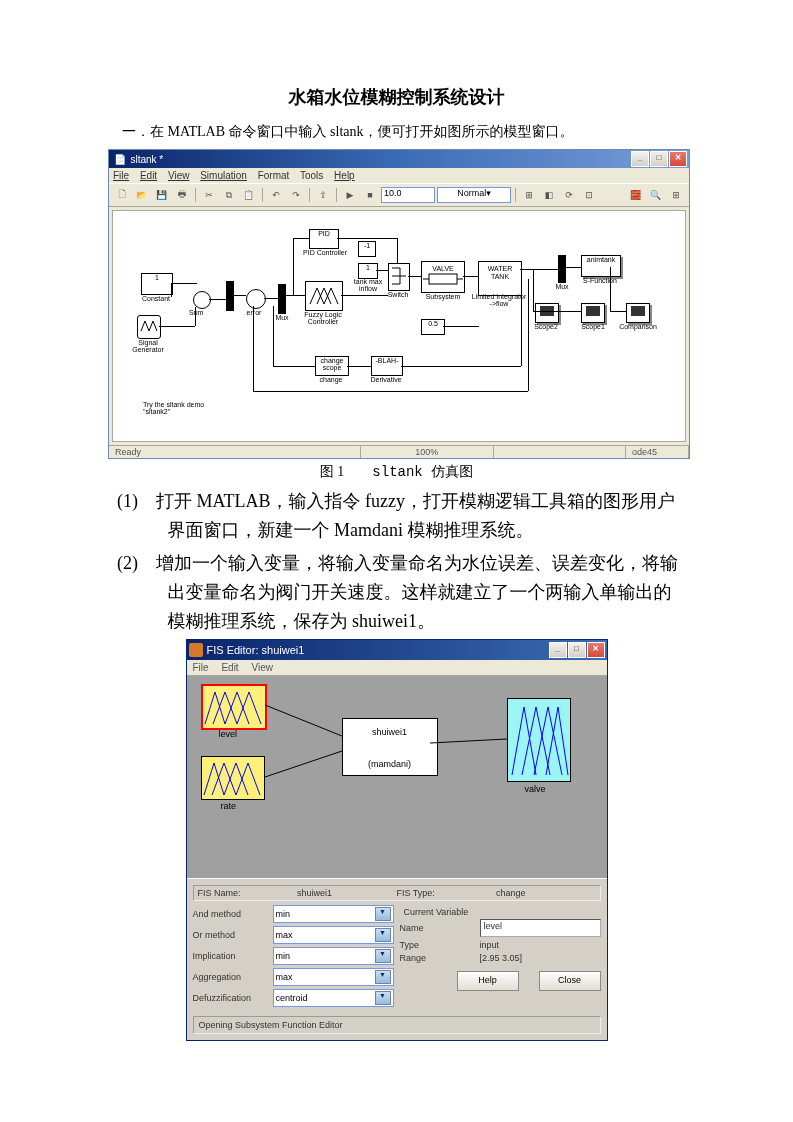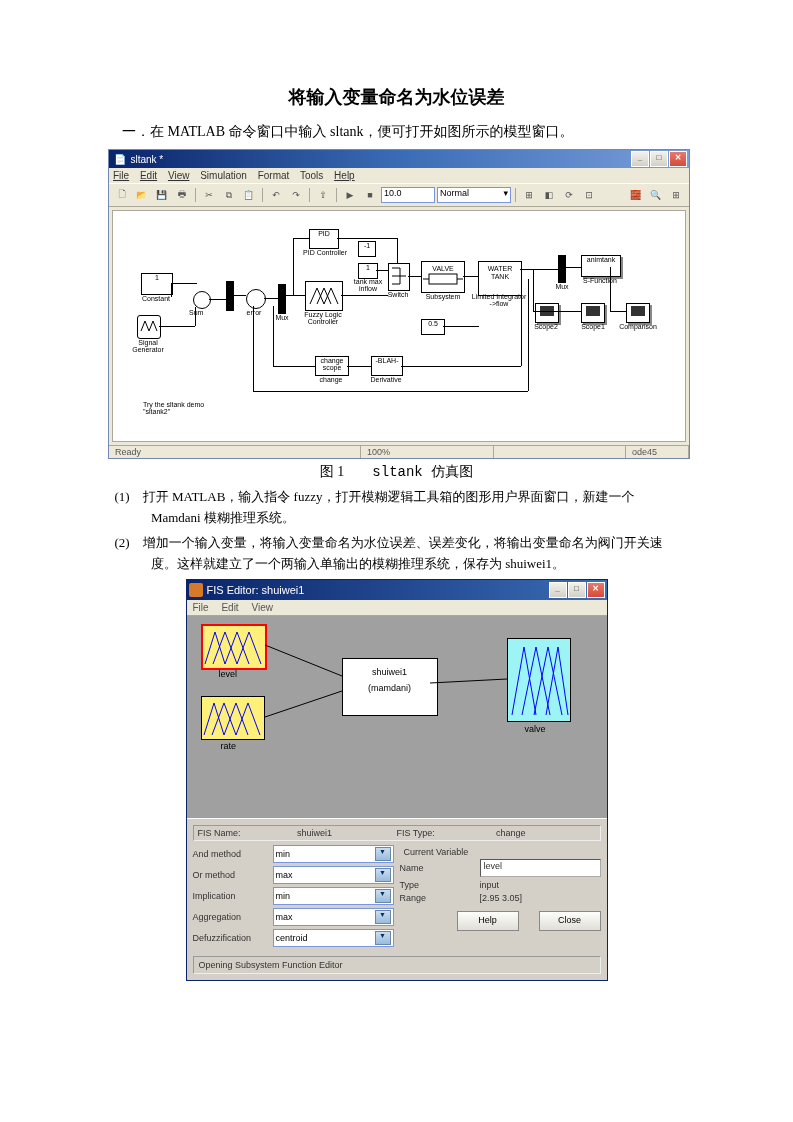--- a/index.html
+++ b/index.html
@@ -1,21 +1,21 @@
 <!DOCTYPE html>
 <html><head>
 <meta charset="utf-8">
 <style>
 body{margin:0;background:#fff;font-family:"SimSun","宋体",serif;font-size:14px;color:#000;width:793px}
 .page{padding:85px 108px 20px 108px}
 .title{font-family:"SimHei","黑体",sans-serif;text-align:center;font-size:18px;margin-bottom:12px;font-weight:bold}
 .section1{font-family:"SimSun",serif;font-size:14px;line-height:1.6;margin-bottom:6px;text-indent:1em}
 .caption{text-align:center;font-size:14px;margin:4px 0 6px 0;font-family:"SimSun",serif}
 .mono{font-family:"Courier New",monospace}
-.li{font-size:13px;line-height:1.6;margin-bottom:4px;padding-left:3.3em;text-indent:-2.8em}
+.li{font-size:18px;line-height:1.6;margin-bottom:4px;padding-left:3.3em;text-indent:-2.8em}
 
 
 .simulink-win{width:580px;border:1px solid #7288b0;background:#ece9d8;margin:0 auto;font-family:Tahoma,sans-serif;font-size:10px}
 .titlebar1{height:18px;background:linear-gradient(90deg,#0a246a 0%,#3a6cb5 50%,#7a9eda 100%);display:flex;align-items:center;justify-content:space-between;padding:0 2px;color:#fff}
 .wincontrols{display:flex;gap:1px}
 .winbtn{width:16px;height:14px;background:linear-gradient(#f2f2ea,#d4d0c8);border:1px solid #fff;font-size:8px;text-align:center;line-height:12px;color:#333;font-weight:bold}
 .winbtn.close{background:linear-gradient(#e87a6a,#d64a3a);color:#fff}
 .menubar1{background:#ece9d8;padding:2px 4px;font-size:10px;color:#333}
 .menubar1 span{margin-right:8px}
 .toolbar1{background:#ece9d8;padding:2px 4px;border-top:1px solid #fff;border-bottom:1px solid #aca899;display:flex;align-items:center;gap:2px;font-size:9px}
@@ -57,40 +57,40 @@
 .selbox{flex:1;border:1px solid #7a96df;background:#fff;height:16px;display:flex;align-items:center;justify-content:space-between;padding:0 2px}
 .selbox .arr{width:14px;height:12px;background:linear-gradient(#cde,#9bd);border:1px solid #68a;font-size:7px;text-align:center;color:#036}
 .valbox{flex:1;background:#fff;border:1px inset #aaa;padding:1px 3px;color:#333;height:14px}
 .fisbtn{width:60px;height:18px;border:1px solid #888;background:linear-gradient(#fdfdfb,#e0ded6);text-align:center;font-size:9px;line-height:16px}
 .statusline{margin-top:6px;border:1px inset #eee;padding:3px 5px;font-size:9px;color:#333}
 </style>
 </head>
 <body>
 
 <div class="page">
-  <div class="title">将输入变量命名为水位误差</div>
+  <div class="title">水箱水位模糊控制系统设计</div>
   <div class="section1">一．在 MATLAB 命令窗口中输入 sltank，便可打开如图所示的模型窗口。</div>
 
   <div class="simulink-win">
     <div class="titlebar1">
       <div style="display:flex;align-items:center;gap:4px;padding-left:3px">
         <span>📄</span>
         <span>sltank *</span>
       </div>
       <div class="wincontrols">
         <div class="winbtn">_</div>
         <div class="winbtn">□</div>
         <div class="winbtn close">✕</div>
       </div>
     </div>
     <div class="menubar1">
       <span style="text-decoration:underline">File</span>
       <span style="text-decoration:underline">Edit</span>
       <span style="text-decoration:underline">View</span>
-      <span style="">Simulation</span>
+      <span style="text-decoration:underline">Simulation</span>
       <span style="">Format</span>
       <span style="">Tools</span>
       <span style="text-decoration:underline">Help</span>
     </div>
     <div class="toolbar1">
       <div class="tbtn">🗋</div>
       <div class="tbtn">📂</div>
       <div class="tbtn">💾</div>
       <div class="tbtn">🖶</div>
       <div class="sep"></div>
@@ -99,21 +99,21 @@
       <div class="tbtn">📋</div>
       <div class="sep"></div>
       <div class="tbtn">↶</div>
       <div class="tbtn">↷</div>
       <div class="sep"></div>
       <div class="tbtn">⇧</div>
       <div class="sep"></div>
       <div class="tbtn">▶</div>
       <div class="tbtn">■</div>
       <div class="tsel" style="width:48px">10.0</div>
-      <div class="tsel" style="width:68px;display:flex;justify-content:space-between">
+      <div class="tsel" style="width:68px;display:flex;justify-content:center">
           <span>Normal</span>
           <span>▾</span>
         </div>
       <div class="sep"></div>
       <div class="tbtn">⊞</div>
       <div class="tbtn">◧</div>
       <div class="tbtn">⟳</div>
       <div class="tbtn">⊡</div>
       <div style="flex:1"></div>
       <div class="tbtn">🧱</div>
@@ -231,21 +231,21 @@
       <div class="wire" style="left:234px;top:155px;width:24px;height:1px"></div>
       <div class="wire" style="left:288px;top:155px;width:120px;height:1px"></div>
       <div class="wire" style="left:408px;top:80px;width:1px;height:75px"></div>
       <div class="wire" style="left:140px;top:95px;width:1px;height:85px"></div>
       <div class="wire" style="left:140px;top:180px;width:275px;height:1px"></div>
       <div class="wire" style="left:415px;top:68px;width:1px;height:112px"></div>
     </div>
 
     <div class="statusbar">
       <div style="flex:2">Ready</div>
-      <div style="flex:1;text-align:left">100%</div>
+      <div style="flex:1;text-align:center">100%</div>
       <div style="flex:1"></div>
       <div style="width:50px">ode45</div>
     </div>
   </div>
 
   <div class="caption">
     <span>图 1</span>　　<span class="mono">sltank 仿真图</span>
   </div>
 
   <div class="li">(1)　打开 MATLAB，输入指令 fuzzy，打开模糊逻辑工具箱的图形用户界面窗口，新建一个 Mamdani 模糊推理系统。</div>
@@ -290,21 +290,21 @@
               <path d="M10 38 L22 6 L34 38"></path>
               <path d="M22 38 L34 6 L46 38"></path>
               <path d="M34 38 L46 6 L58 38"></path>
         </g>
           </svg>
       </div>
       <div class="iolabel" style="left:34px;top:125px">rate</div>
 
       <div class="sysbox" style="left:155px;top:42px;width:86px;height:40px">
         <div>shuiwei1</div>
-        <div style="margin-top:6px">(mamdani)</div>
+        <div style="margin-top:22px">(mamdani)</div>
       </div>
 
       <div class="outbox" style="left:320px;top:22px">
         <svg width="62" height="82">
             <g class="mfline">
           <path d="M4 76 L16 8 L28 76"></path>
               <path d="M14 76 L28 8 L42 76"></path>
               <path d="M26 76 L40 8 L54 76"></path>
               <path d="M38 76 L50 8 L60 76"></path>
         </g>

